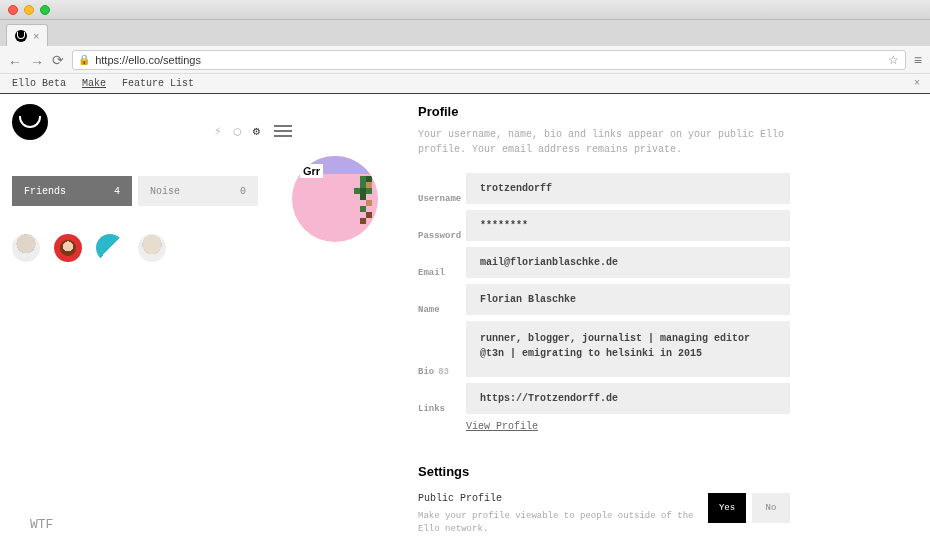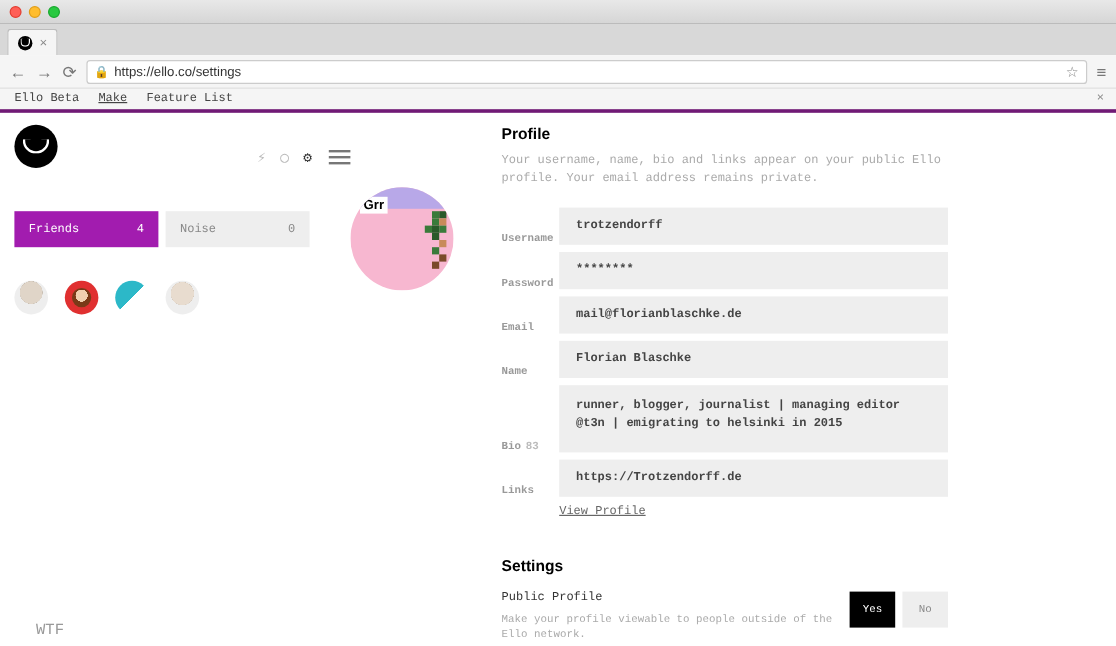--- a/index.html
+++ b/index.html
@@ -21,42 +21,42 @@
 
 
 .urlbar { height: 28px; background: #f5f5f5; border-bottom: 1px solid #ddd; display: flex; align-items: center; padding: 0 8px; gap: 8px; }
 .nav-ico { color: #777; font-size: 14px; line-height: 1; cursor: pointer; }
 .addr { flex: 1; height: 20px; background: #fff; border: 1px solid #ccc; border-radius: 3px; display: flex; align-items: center; padding: 0 6px; gap: 4px; font-size: 11px; color: #333; }
 .lock { color: #2a8f2a; font-size: 10px; }
 .star { color: #888; font-size: 12px; }
 .menu3 { color: #777; font-size: 14px; }
 
 
-.submenu { height: 20px; background: #f5f5f5; border-bottom: 3px solid #701a75; display: flex; align-items: center; padding: 0 12px; gap: 16px; font-family: "Courier New", monospace; font-size: 10px; color: #444; position: relative; }
+.submenu { height: 20px; background: #f5f5f5; border-bottom: 1px solid #701a75; display: flex; align-items: center; padding: 0 12px; gap: 16px; font-family: "Courier New", monospace; font-size: 10px; color: #444; position: relative; }
 .submenu a { text-decoration: none; color: #444; }
 .submenu a.u { text-decoration: underline; }
 .submenu .xclose { position: absolute; right: 10px; color: #888; }
 
 
 .content { display: flex; padding: 10px 0 0 12px; }
 .sidebar { width: 280px; flex-shrink: 0; }
 .logo { width: 36px; height: 36px; border-radius: 50%; background: #000; display: flex; align-items: center; justify-content: center; margin-bottom: 18px; }
 .logo::after { content: ""; width: 18px; height: 10px; border: 2.5px solid #fff; border-top: none; border-radius: 0 0 18px 18px; }
 
 .toprow { display: flex; align-items: center; margin-bottom: 18px; }
 .toprow .spacer { flex: 1; }
 .toprow .tri { display: flex; gap: 12px; align-items: center; font-family: "Courier New", monospace; color: #aaa; }
 .tri-ico { font-size: 12px; color: #bbb; }
 .tri-ico.active { color: #333; }
 .hamb { width: 18px; display: flex; flex-direction: column; gap: 3px; margin-left: 14px; }
 .hamb span { height: 2px; background: #777; }
 
 .tabs2 { display: flex; gap: 6px; margin-bottom: 28px; }
 .tabbox { width: 120px; height: 30px; display: flex; align-items: center; justify-content: space-between; padding: 0 12px; font-family: "Courier New", monospace; font-size: 10px; }
-.tabbox.dark { background: #a21caf; color: #fff; }
+.tabbox.dark { background: #737373; color: #fff; }
 .tabbox.light { background: #eee; color: #888; }
 
 .avatars { display: flex; gap: 14px; }
 .av { width: 28px; height: 28px; border-radius: 50%; }
 .av1 { background: radial-gradient(circle at 50% 35%, #e0d5c8 40%, #c8beb2 41%, #eee 42%); }
 .av2 { background: #e03030; position: relative; }
 .av2::after { content:""; position:absolute; left:6px; top:6px; width:16px; height:16px; border-radius:50%; background: radial-gradient(circle at 50% 40%, #f0d0b0 40%, #7a3a18 41%);}
 .av3 { background: linear-gradient(135deg, #2cb8c8 50%, #fff 50%); }
 .av4 { background: radial-gradient(circle at 50% 38%, #e8dccf 42%, #d2c7ba 43%, #eee 44%); }
 

